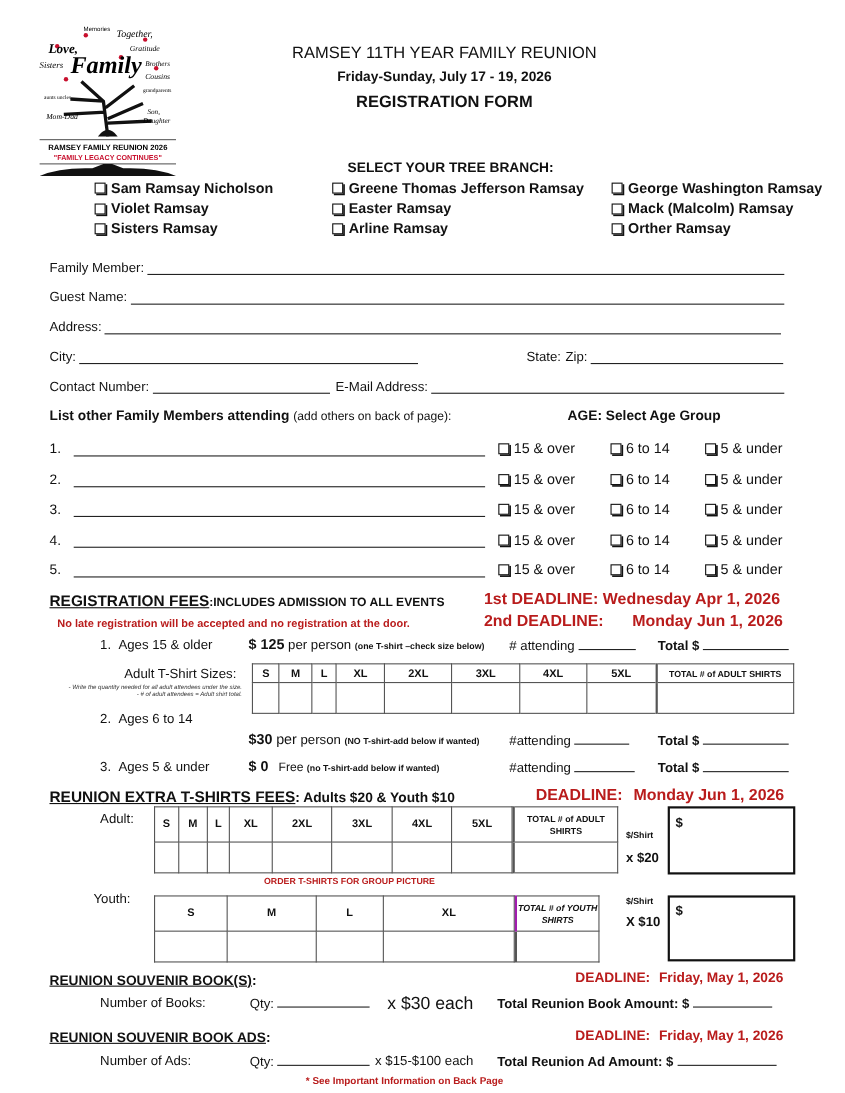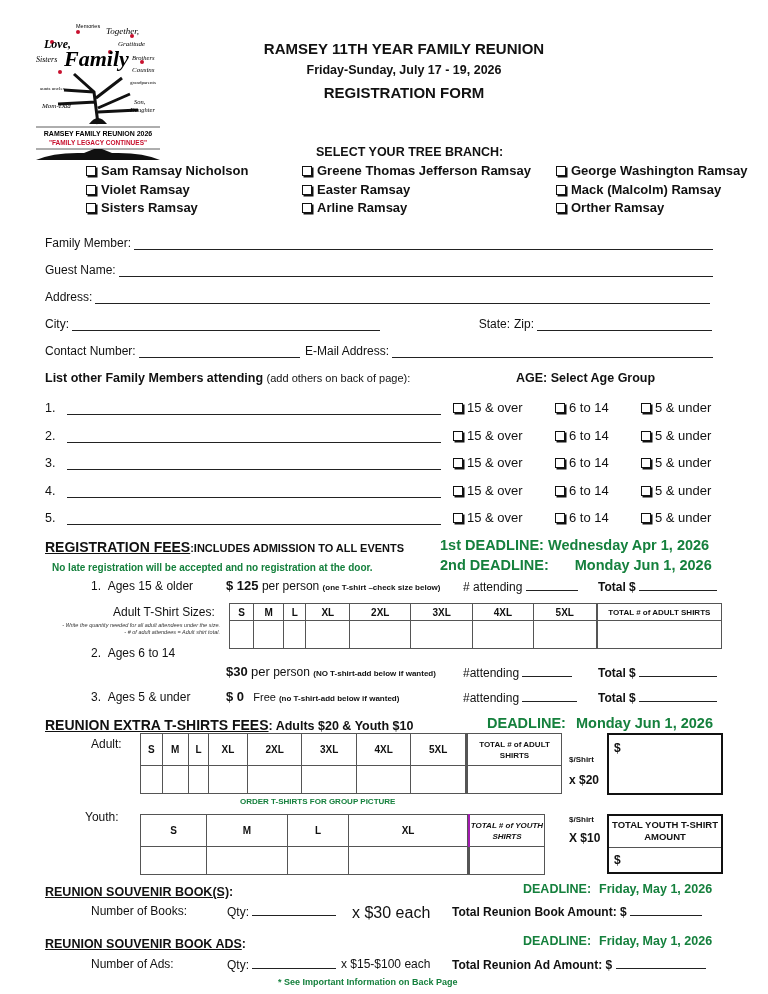--- a/index.html
+++ b/index.html
@@ -1,26 +1,26 @@
 <!DOCTYPE html>
 <html><head>
 <meta charset="utf-8">
 <style>
   * { box-sizing: border-box; margin: 0; padding: 0; }
   html, body { width: 768px; height: 994px; background: #ffffff; overflow: hidden; }
   body { font-family: "Liberation Sans", sans-serif; color: #111; position: relative; }
   .abs { position: absolute; }
   .b { font-weight: bold; }
-  .red { color: #15803d; text-align: right; }
+  .red { color: #b91c1c; text-align: right; }
   .u { text-decoration: underline; }
   .blank { display: inline-block; border-bottom: 1px solid #222; height: 12px; vertical-align: baseline; }
 
   
   #logo { left: 34px; top: 12px; width: 128px; height: 148px; }
-  .title1 { left: 0; width: 768px; top: 40px; text-align: center; padding-left: 40px; font-size: 15px; font-weight: bold; }
+  .title1 { left: 0; width: 768px; top: 40px; text-align: center; padding-left: 40px; font-size: 15px; font-weight: normal; }
   .title2 { left: 0; width: 768px; top: 63px; text-align: center; padding-left: 40px; font-size: 12.5px; font-weight: bold; }
   .title3 { left: 0; width: 768px; top: 84px; text-align: center; padding-left: 40px; font-size: 15px; font-weight: bold; }
 
   .branch-head { left: 316px; top: 145px; font-size: 12.5px; font-weight: bold; }
   .branch { font-size: 13px; font-weight: bold; display: flex; align-items: center; gap: 5px; white-space: nowrap; margin-left: 40px; }
   .cb { display: inline-block; width: 10px; height: 10px; border: 1.5px solid #111; box-shadow: 1.5px 1.5px 0 #111; background: #fff; flex: none; }
 
   .field { font-size: 12px; display: flex; align-items: flex-end; gap: 3px; white-space: nowrap; }
   .field .line { flex: 1; border-bottom: 1px solid #222; height: 12px; }
 
@@ -361,21 +361,20 @@
         <td style="font-size:8px;line-height:11px;border-left:2px solid #a21caf;font-style:italic;">TOTAL # of YOUTH SHIRTS</td>
       </tr>
   <tr style="height:28px;">
         <td style="border-left:2px solid #555;"></td>
       </tr>
 </tbody>
   </table>
 <div class="abs b" style="left:569px;top:815px;font-size:8px;">$/Shirt</div>
 <div class="abs b" style="left:569px;top:831px;font-size:12px;">X $10</div>
 <div class="box-total" style="left:607px;top:814px;width:116px;height:60px;">
-  <div class="hdr" style="height:32px;padding-top:3px;">TOTAL YOUTH T-SHIRT AMOUNT</div>
   <div class="val" style="padding-top:5px;">$</div>
 </div>
 
 <div class="abs" style="left:45px;top:882px;white-space:nowrap;"><span class="b u" style="font-size:12.5px;">REUNION SOUVENIR BOOK(S)</span><span class="b" style="font-size:12.5px;">:</span></div>
 <div class="abs b red" style="left:523px;top:882px;font-size:12.5px;white-space:nowrap;"><span>DEADLINE:</span><span style="margin-left:8px;">Friday, May 1, 2026</span></div>
 <div class="abs" style="left:91px;top:904px;font-size:12px;">Number of Books:</div>
 <div class="abs" style="left:227px;top:904px;font-size:12px;white-space:nowrap;"><span>Qty:</span> <span class="blank" style="width:84px;"></span></div>
 <div class="abs" style="left:352px;top:904px;font-size:16px;">x $30 each</div>
 <div class="abs b" style="left:452px;top:904px;font-size:12px;white-space:nowrap;"><span>Total Reunion Book Amount: $</span> <span class="blank" style="width:72px;"></span></div>
 

